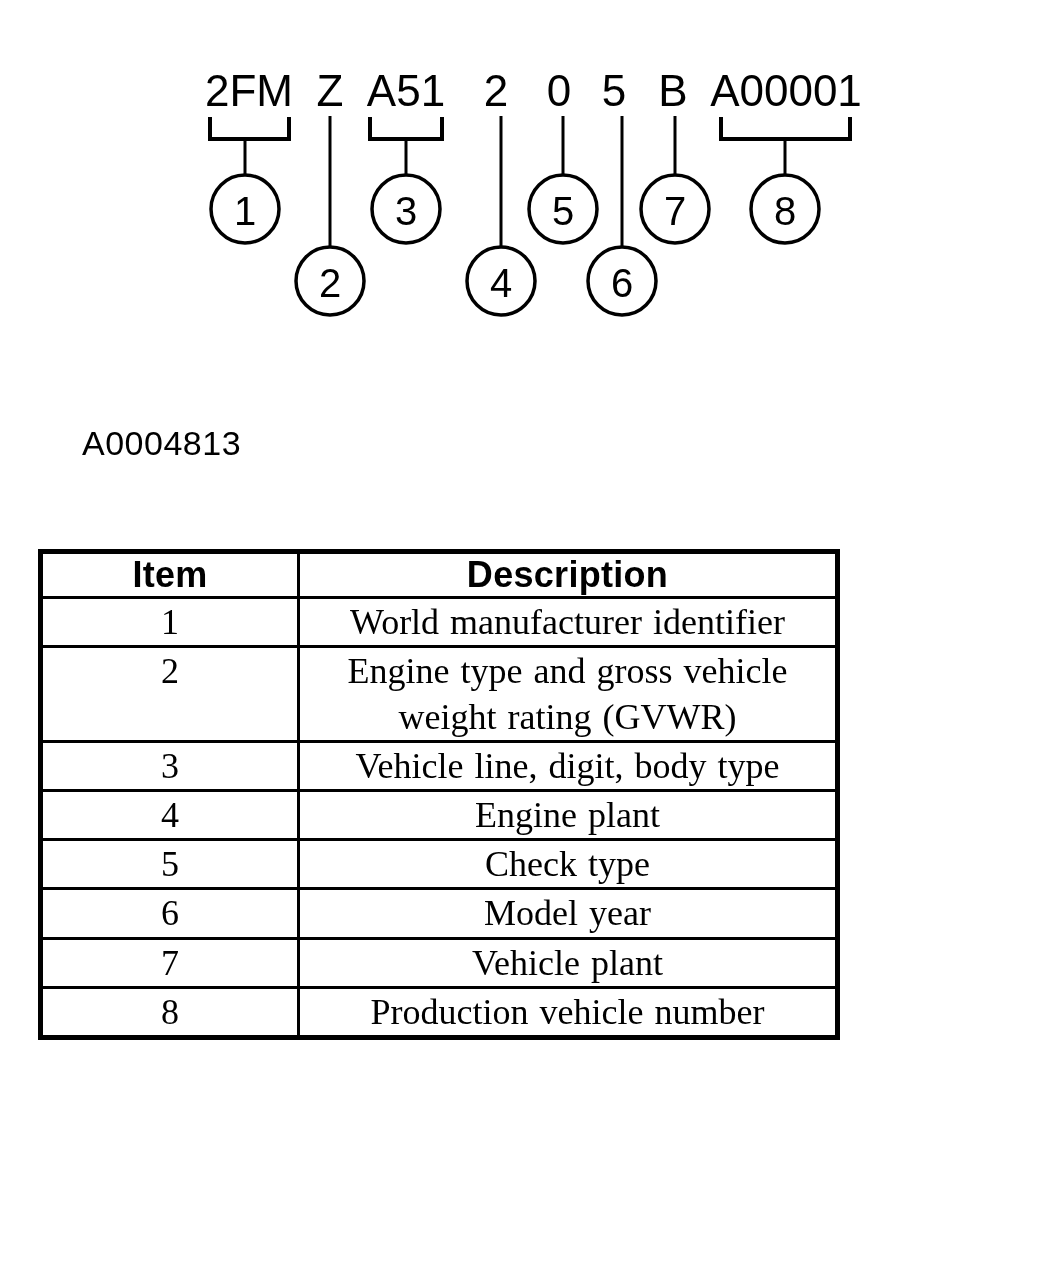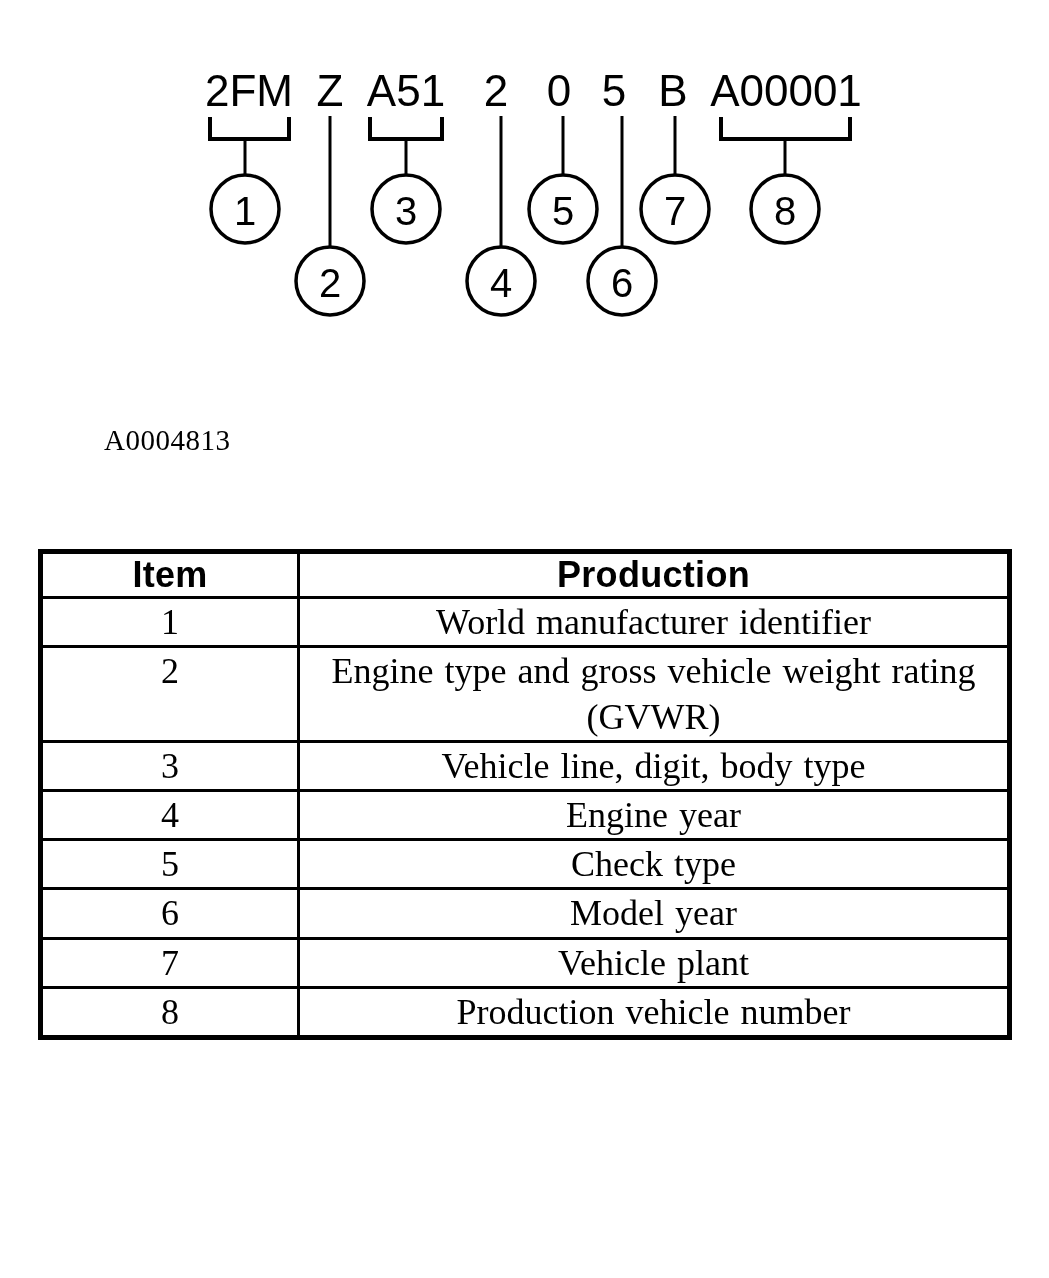--- a/index.html
+++ b/index.html
@@ -56,35 +56,35 @@
   }
   .callout-circle {
     stroke: #000000;
     stroke-width: 3.5;
     fill: #ffffff;
   }
 
   
   #figure-ref {
     position: absolute;
-    left: 104px;
+    left: 82px;
     top: 424px;
-    font-family: Liberation Serif, serif;
-    font-size: 29px;
+    font-family: Liberation Sans, sans-serif;
+    font-size: 34px;
     letter-spacing: 0.5px;
     color: #000000;
     white-space: nowrap;
   }
 
   
   #legend-table {
     position: absolute;
     left: 38px;
     top: 549px;
-    width: 974px;
+    width: 802px;
     border-collapse: collapse;
     table-layout: fixed;
     border: 5px solid #000000;
   }
   #legend-table col.col-item { width: 258px; }
   #legend-table col.col-desc { width: auto; }
 
   #legend-table th,
   #legend-table td {
     border: 3px solid #000000;
@@ -178,39 +178,39 @@
 <div id="figure-ref">A0004813</div>
 
 <table id="legend-table">
   <colgroup>
     <col class="col-item">
     <col class="col-desc">
   </colgroup>
   <thead>
     <tr>
       <th class="th-item">Item</th>
-      <th class="th-desc">Production</th>
+      <th class="th-desc">Description</th>
     </tr>
   </thead>
   <tbody>
     <tr>
       <td class="cell-item">1</td>
       <td class="cell-desc">World manufacturer identifier</td>
     </tr>
     <tr class="row-tall">
       <td class="cell-item">2</td>
       <td class="cell-desc">Engine type and gross vehicle weight rating (GVWR)</td>
     </tr>
     <tr>
       <td class="cell-item">3</td>
       <td class="cell-desc">Vehicle line, digit, body type</td>
     </tr>
     <tr>
       <td class="cell-item">4</td>
-      <td class="cell-desc">Engine year</td>
+      <td class="cell-desc">Engine plant</td>
     </tr>
     <tr>
       <td class="cell-item">5</td>
       <td class="cell-desc">Check type</td>
     </tr>
     <tr>
       <td class="cell-item">6</td>
       <td class="cell-desc">Model year</td>
     </tr>
     <tr>

